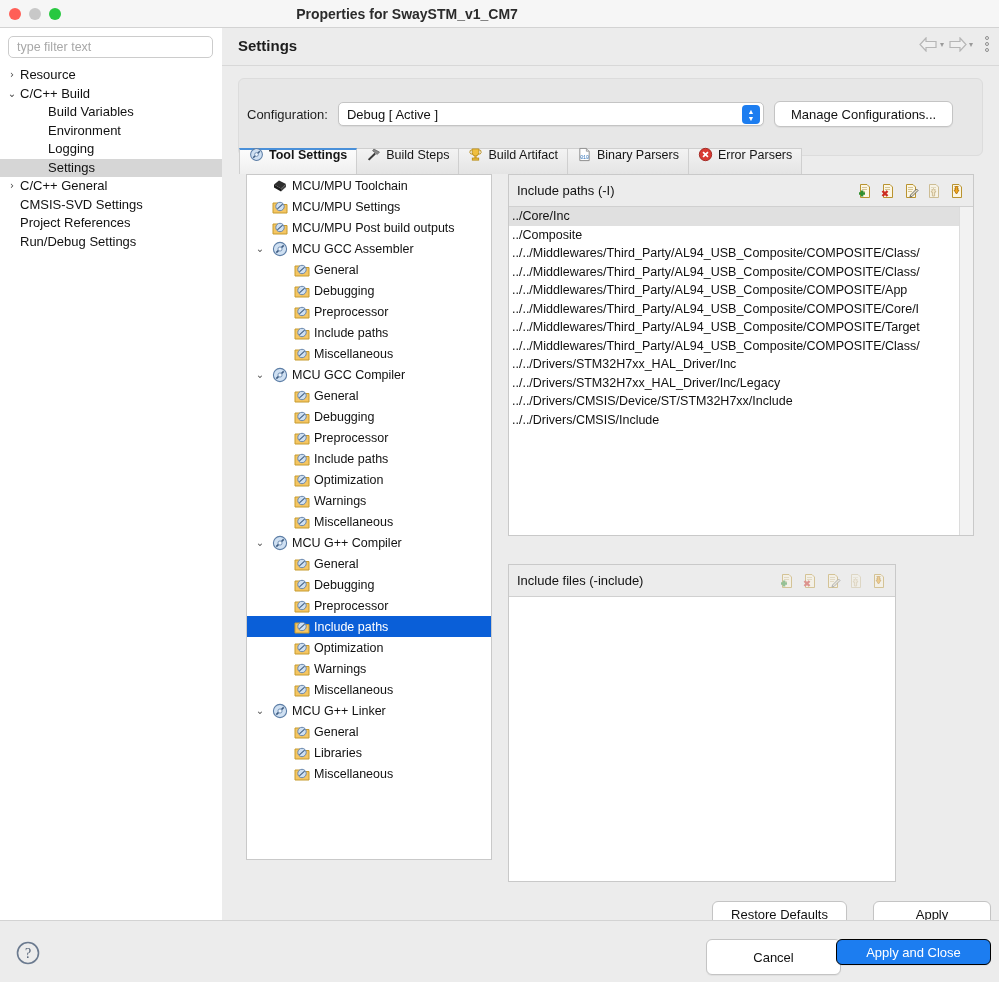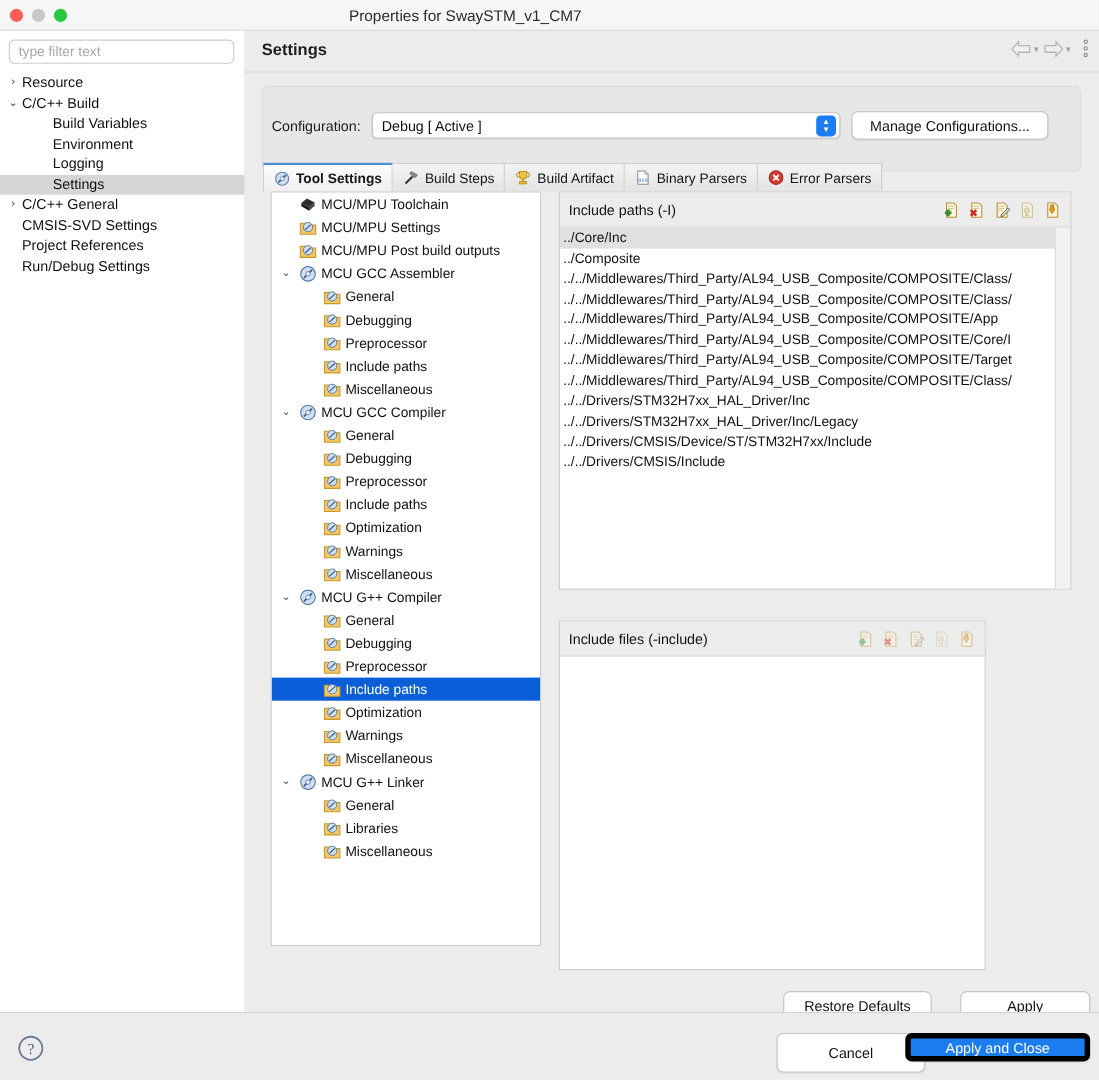--- a/index.html
+++ b/index.html
@@ -16,23 +16,23 @@
   .titlebar {
     position: absolute; top: 0; left: 0; width: 999px; height: 28px;
     background: #f6f6f6; border-bottom: 1px solid #d3d3d3;
   }
   .traffic { position: absolute; top: 8px; left: 9px; display: flex; gap: 8px; }
   .dot { width: 12px; height: 12px; border-radius: 50%; }
   .dot.red { background: #ff5f57; }
   .dot.yellow { background: #c8c8c8; }
   .dot.green { background: #28c840; }
   .title-text {
-    position: absolute; top: 0; left: 16px; width: 814px; height: 28px;
+    position: absolute; top: 0; left: 0; width: 814px; height: 28px;
     line-height: 28px; text-align: center;
-    font-size: 14px; font-weight: normal; color: #2b2b2b;
+    font-size: 14px; font-weight: bold; color: #2b2b2b;
   }
 
   
   .sidebar {
     position: absolute; top: 28px; left: 0; width: 228px; height: 892px;
     background: #ffffff; border-right: 1px solid #d3d3d3;
   }
   .filter-wrap { padding: 8px 8px 4px 8px; }
   .filter-input {
     width: 205px; height: 22px;
@@ -90,22 +90,22 @@
     height: 24px; padding: 0 12px; background: #fff;
     border: 1px solid #c4c4c4; border-radius: 5px;
     font-size: 13px; color: #111; display: flex; align-items: center;
     box-shadow: 0 1px 1px rgba(0,0,0,.06);
     font-family: "Liberation Sans", sans-serif;
   }
 
   
   .tabs { position: absolute; left: 239px; top: 148px; display: flex; align-items: flex-end; height: 26px; }
   .tab {
-    height: 26px; display: flex; align-items: center; gap: 5px;
-    padding: 0 9px; font-size: 12.5px; color: #161616;
+    height: 26px; display: flex; align-items: flex-end; gap: 5px;
+    padding: 12px 9px; font-size: 12.5px; color: #161616;
     background: linear-gradient(#f3f3f3,#e4e4e4);
     border: 1px solid #cfcfcf; border-bottom: none; border-left: none;
     white-space: nowrap;
   }
   .tab:first-child { border-left: 1px solid #cfcfcf; }
   .tab.active {
     background: linear-gradient(#fcfcfc,#efefef);
     border-top: 2px solid #4a90d9;
     font-weight: bold;
   }
@@ -158,22 +158,22 @@
   #restore-defaults-button { position: absolute; right: 152px; top: 5px; width: 135px; }
   #apply-button { position: absolute; right: 8px; top: 5px; width: 118px; }
 
   .footer {
     position: absolute; left: 0; top: 920px; width: 999px; height: 62px;
     background: #ececec; border-top: 1px solid #d3d3d3;
   }
   #help-icon { position: absolute; left: 16px; top: 20px; }
   #cancel-button { position: absolute; right: 158px; top: 18px; width: 135px; height: 36px; }
   #apply-close-button {
-    position: absolute; right: 8px; top: 18px; width: 168px; height: 26px;
-    background: #1c7df0; border: 5px solid #000000; color: #fff; font-weight: normal;
+    position: absolute; right: 8px; top: 18px; width: 155px; height: 26px;
+    background: #1c7df0; border: 1px solid #000000; color: #fff; font-weight: normal;
   }
 </style>
 </head>
 <body>
 
 <div class="window">
 
   <div class="titlebar">
     <div class="traffic">
       <span class="dot red"></span>

